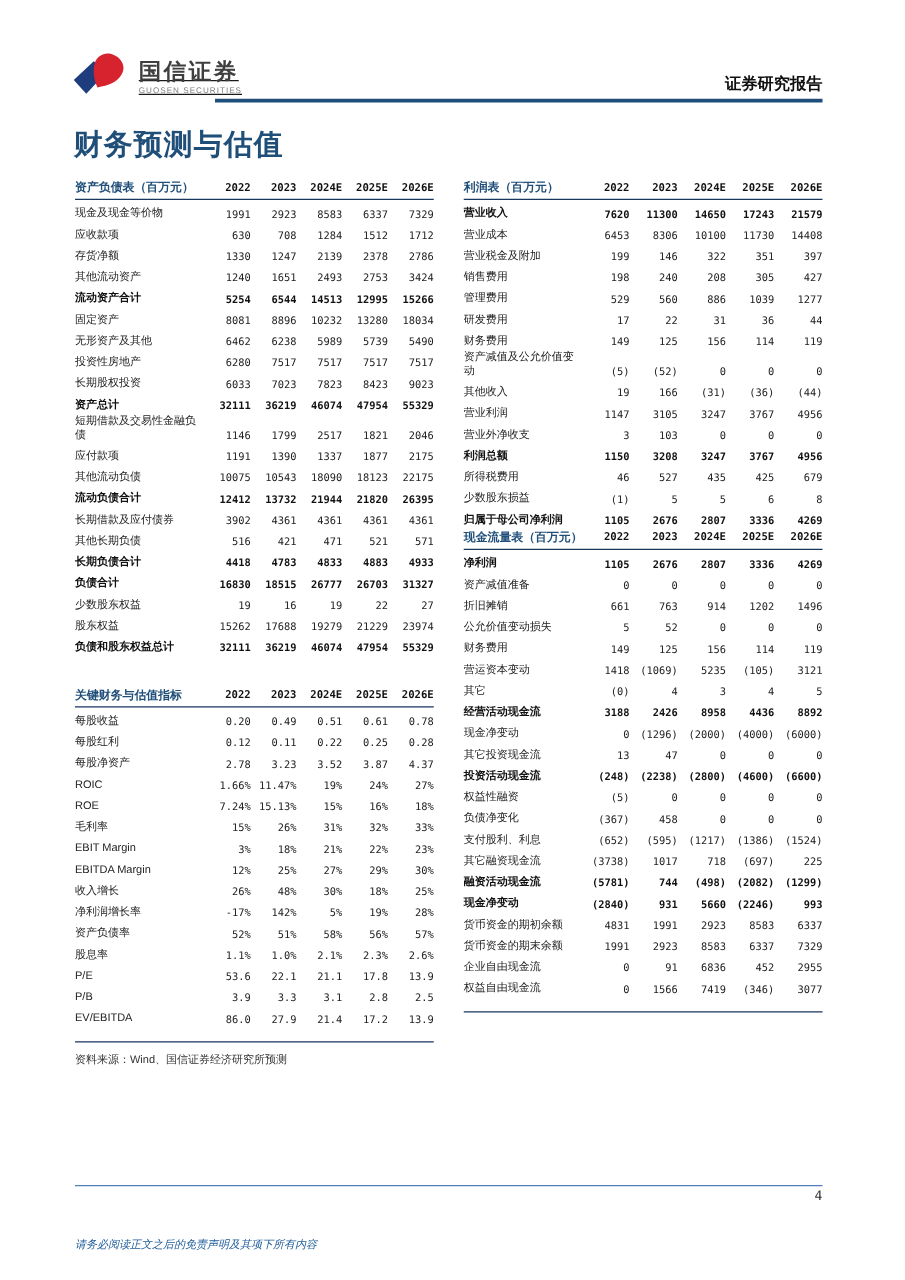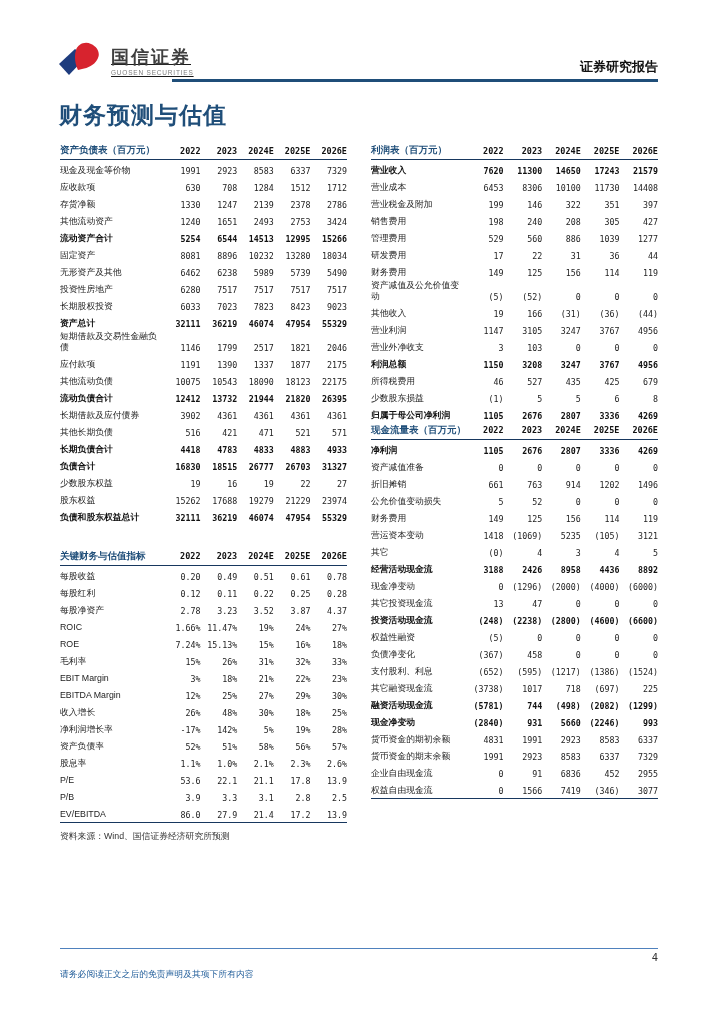--- a/index.html
+++ b/index.html
@@ -33,27 +33,27 @@
   .t-row { display:grid; grid-template-columns:104px repeat(5,1fr); align-items:end; min-height:17px; padding:1px 0; }
   .col-right .t-row { grid-template-columns:94px repeat(5,1fr); }
   .t-head { border-bottom:1.6px solid #17375e; min-height:18px; align-items:center; }
   .t-title { font-size:9.5px; font-weight:bold; color:#1f4e79; white-space:nowrap; }
   .t-year { font-size:8.5px; font-weight:bold; color:#111; text-align:right;
             font-family:"DejaVu Sans Mono","Liberation Mono",monospace; }
   .t-label { font-size:8.8px; color:#222; line-height:1.25; padding-right:2px; }
   .t-num { font-size:8.3px; color:#222; text-align:right; white-space:nowrap;
            font-family:"DejaVu Sans Mono","Liberation Mono",monospace; }
   .t-row.bold .t-label, .t-row.bold .t-num { font-weight:bold; color:#111; }
-  .fin-table.closed { border-bottom:1px solid #17375e; padding-bottom:1px; }
+  .fin-table.closed { border-bottom:1px solid #17375e; padding-bottom:12px; }
 
   .source-note { margin-top:8px; font-size:8.8px; color:#333; }
 
   
   .ftr-rule { position:absolute; left:60px; top:948px; width:598px; height:1.2px; background:#4f81bd; }
-  .ftr-disclaimer { position:absolute; left:60px; top:969px; font-size:8.8px; color:#1f5c99; }
+  .ftr-disclaimer { position:absolute; left:60px; top:990px; font-size:8.8px; font-style:italic; color:#1f5c99; }
   .ftr-page { position:absolute; right:66px; top:951px; font-size:10.5px; color:#333;
               font-family:"DejaVu Sans Mono","Liberation Mono",monospace; }
 </style>
 </head>
 <body>
 
 <div class="page">
 
   <div class="hdr">
     <div class="logo-wrap">

